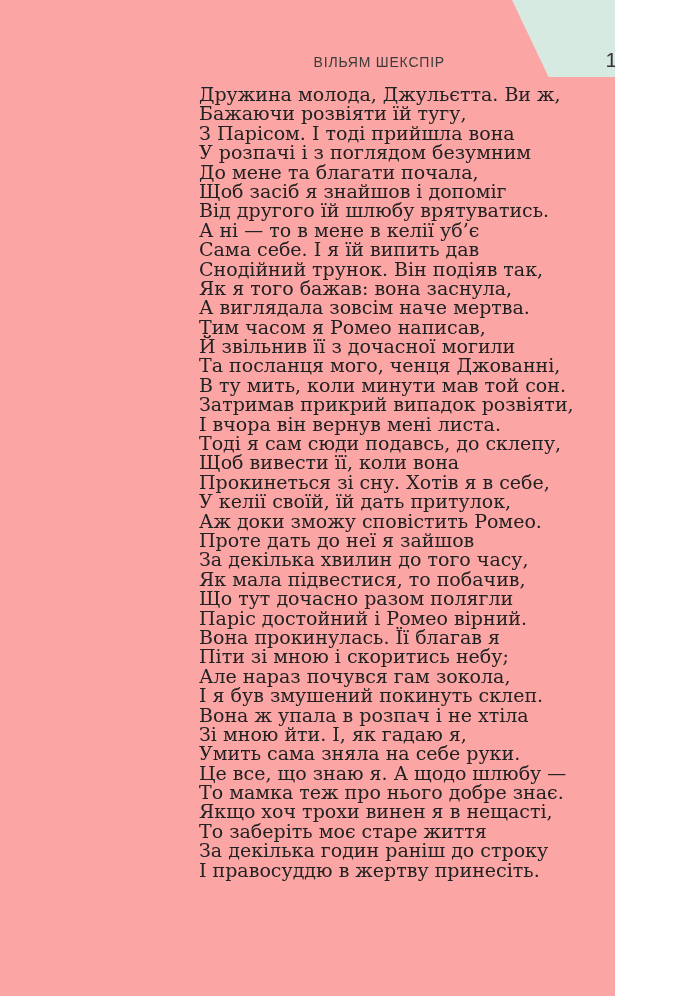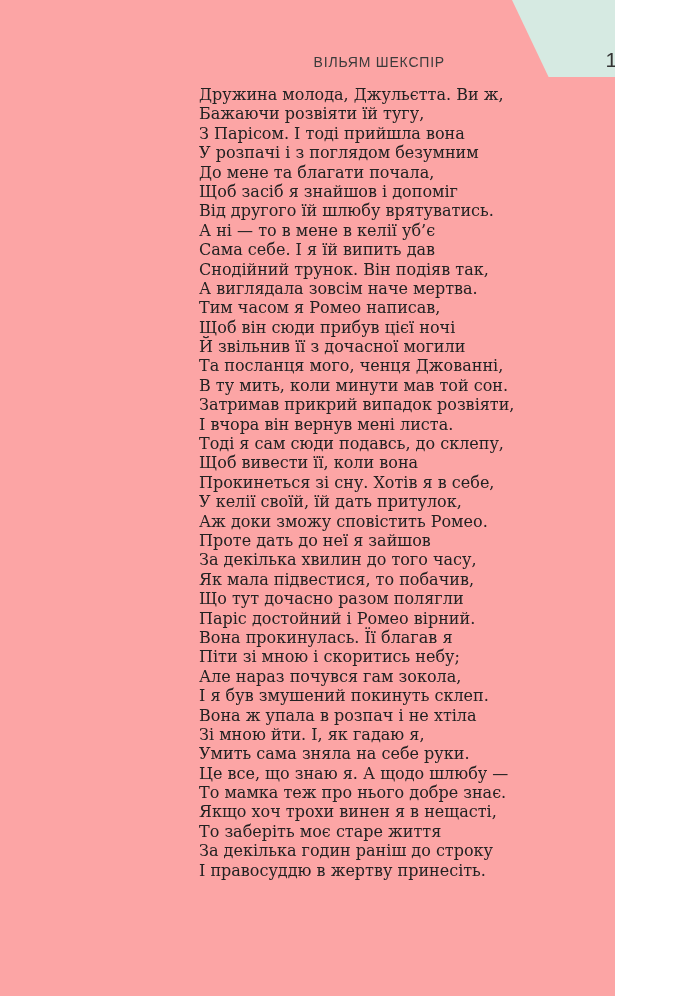--- a/index.html
+++ b/index.html
@@ -45,21 +45,21 @@
     font-size: 14px;
     font-weight: 500;
     color: #3b3b3b;
     letter-spacing: 0.8px;
     white-space: nowrap;
   }
   .poem {
     position: absolute;
     left: 199px;
     top: 85px;
-    font-size: 16px;
+    font-size: 19px;
     line-height: 19.4px;
     color: #222222;
     white-space: nowrap;
   }
   .poem-line {
     height: 19.4px;
   }
 </style>
 </head>
 <body>
@@ -72,23 +72,23 @@
       <div class="poem-line">Дружина молода, Джульєтта. Ви ж,</div>
       <div class="poem-line">Бажаючи розвіяти їй тугу,</div>
       <div class="poem-line">З Парісом. І тоді прийшла вона</div>
       <div class="poem-line">У розпачі і з поглядом безумним</div>
       <div class="poem-line">До мене та благати почала,</div>
       <div class="poem-line">Щоб засіб я знайшов і допоміг</div>
       <div class="poem-line">Від другого їй шлюбу врятуватись.</div>
       <div class="poem-line">А ні — то в мене в келії уб’є</div>
       <div class="poem-line">Сама себе. І я їй випить дав</div>
       <div class="poem-line">Снодійний трунок. Він подіяв так,</div>
+      <div class="poem-line">Як я того бажав: вона заснула,</div>
       <div class="poem-line">А виглядала зовсім наче мертва.</div>
       <div class="poem-line">Тим часом я Ромео написав,</div>
-      <div class="poem-line">Щоб він сюди прибув цієї ночі</div>
       <div class="poem-line">Й звільнив її з дочасної могили</div>
       <div class="poem-line">Та посланця мого, ченця Джованні,</div>
       <div class="poem-line">В ту мить, коли минути мав той сон.</div>
       <div class="poem-line">Затримав прикрий випадок розвіяти,</div>
       <div class="poem-line">І вчора він вернув мені листа.</div>
       <div class="poem-line">Тоді я сам сюди подавсь, до склепу,</div>
       <div class="poem-line">Щоб вивести її, коли вона</div>
       <div class="poem-line">Прокинеться зі сну. Хотів я в себе,</div>
       <div class="poem-line">У келії своїй, їй дать притулок,</div>
       <div class="poem-line">Аж доки зможу сповістить Ромео.</div>

